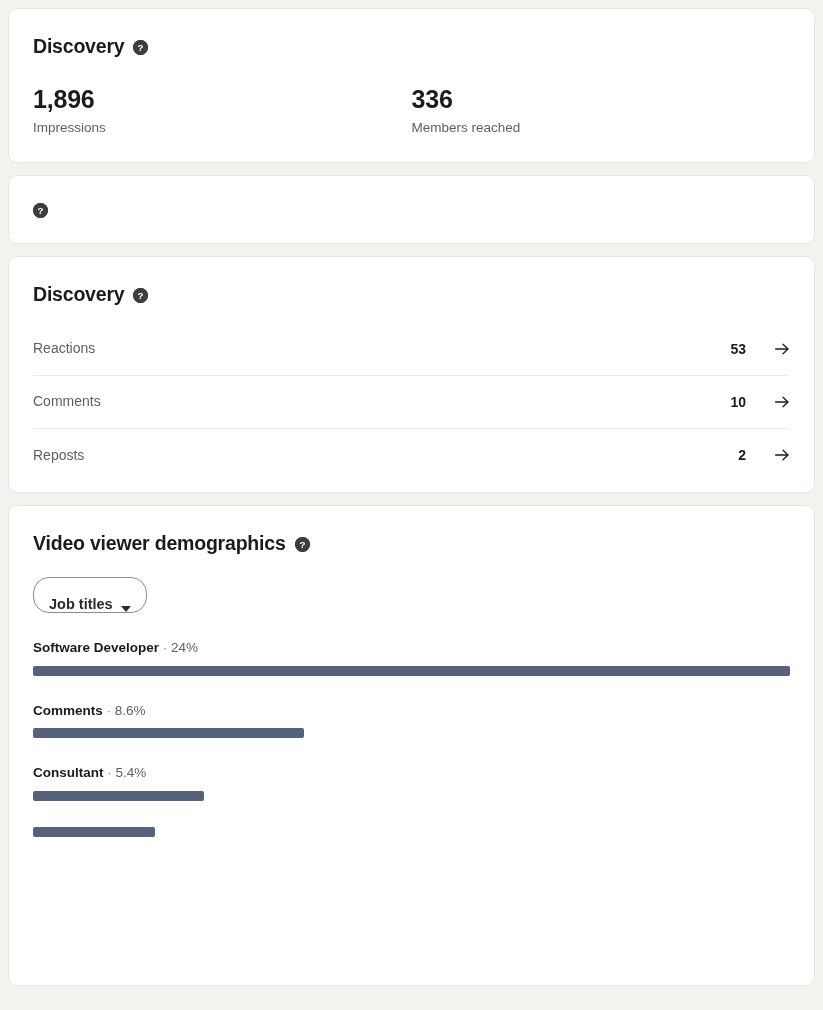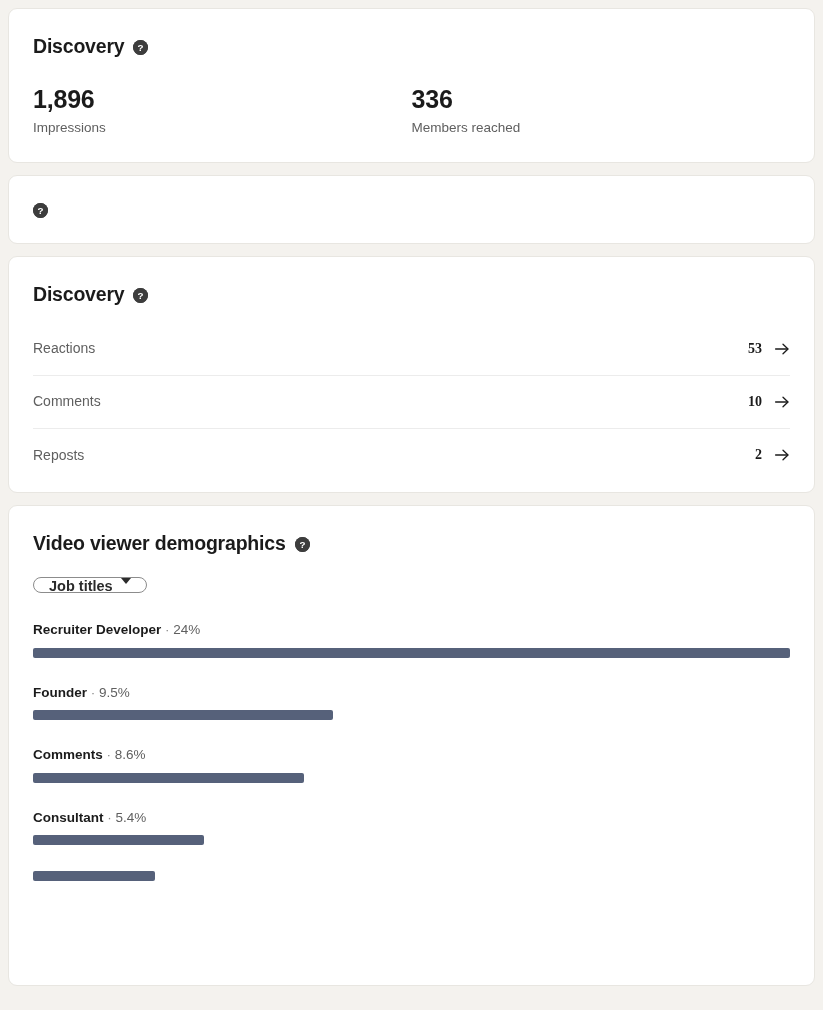--- a/index.html
+++ b/index.html
@@ -112,22 +112,21 @@
 
   .engagement-label {
     font-size: 14px;
     color: #5f5f5f;
     line-height: 1.3;
   }
 
   .engagement-right {
     display: flex;
     align-items: center;
-    gap: 12px;
-    font-family: Liberation Serif, serif;
+    gap: 28px;
   }
 
   .engagement-value {
     font-size: 14px;
     font-weight: bold;
     color: #1b1b1b;
   }
 
   .arrow-icon {
     width: 16px;
@@ -139,23 +138,23 @@
 
   
   .card-demographics {
     padding-top: 26px;
     padding-bottom: 26px;
     flex: 1;
   }
 
   .pill {
     display: inline-flex;
-    align-items: flex-start;
+    align-items: flex-end;
     gap: 8px;
-    height: 16px;
+    height: 36px;
     padding: 0 15px;
     border: 1px solid #8c8c8c;
     border-radius: 16px;
     background: #ffffff;
     font-size: 14.5px;
     font-weight: bold;
     color: #2b2b2b;
     cursor: pointer;
     margin-top: 22px;
   }
@@ -304,39 +303,29 @@
 
     <button class="pill">
       <span>Job titles</span>
       <span class="caret"></span>
     </button>
 
     <div class="demo-list">
 
       <div class="demo-item">
         <div class="demo-label">
-          <span class="demo-name">Recruiter Developer</span>
+          <span class="demo-name">Software Developer</span>
           <span class="demo-sep">·</span>
           <span class="demo-pct">24%</span>
         </div>
         <div class="demo-track">
           <div class="demo-bar" style="width: 100%; background: rgb(86, 97, 122);"></div>
         </div>
       </div>
 
-      <div class="demo-item">
-        <div class="demo-label">
-          <span class="demo-name">Founder</span>
-          <span class="demo-sep">·</span>
-          <span class="demo-pct">9.5%</span>
-        </div>
-        <div class="demo-track">
-          <div class="demo-bar" style="width: 39.6%; background: rgb(86, 97, 122);"></div>
-        </div>
-      </div>
 
       <div class="demo-item">
         <div class="demo-label">
           <span class="demo-name">Comments</span>
           <span class="demo-sep">·</span>
           <span class="demo-pct">8.6%</span>
         </div>
         <div class="demo-track">
           <div class="demo-bar" style="width: 35.8%; background: rgb(86, 97, 122);"></div>
         </div>

